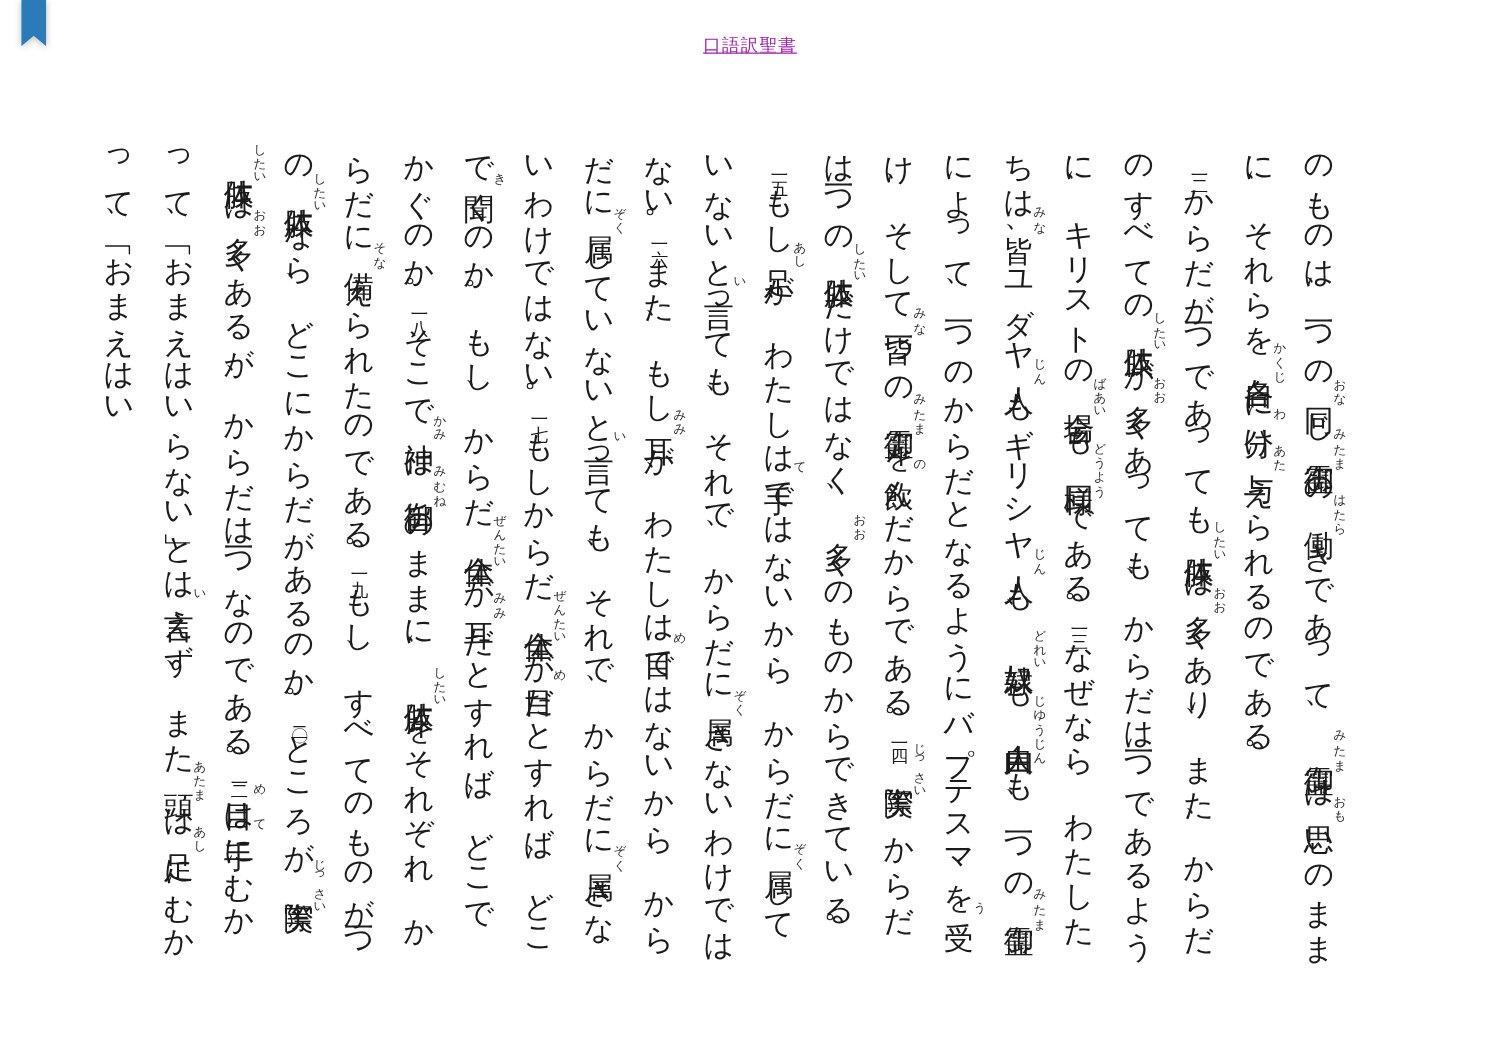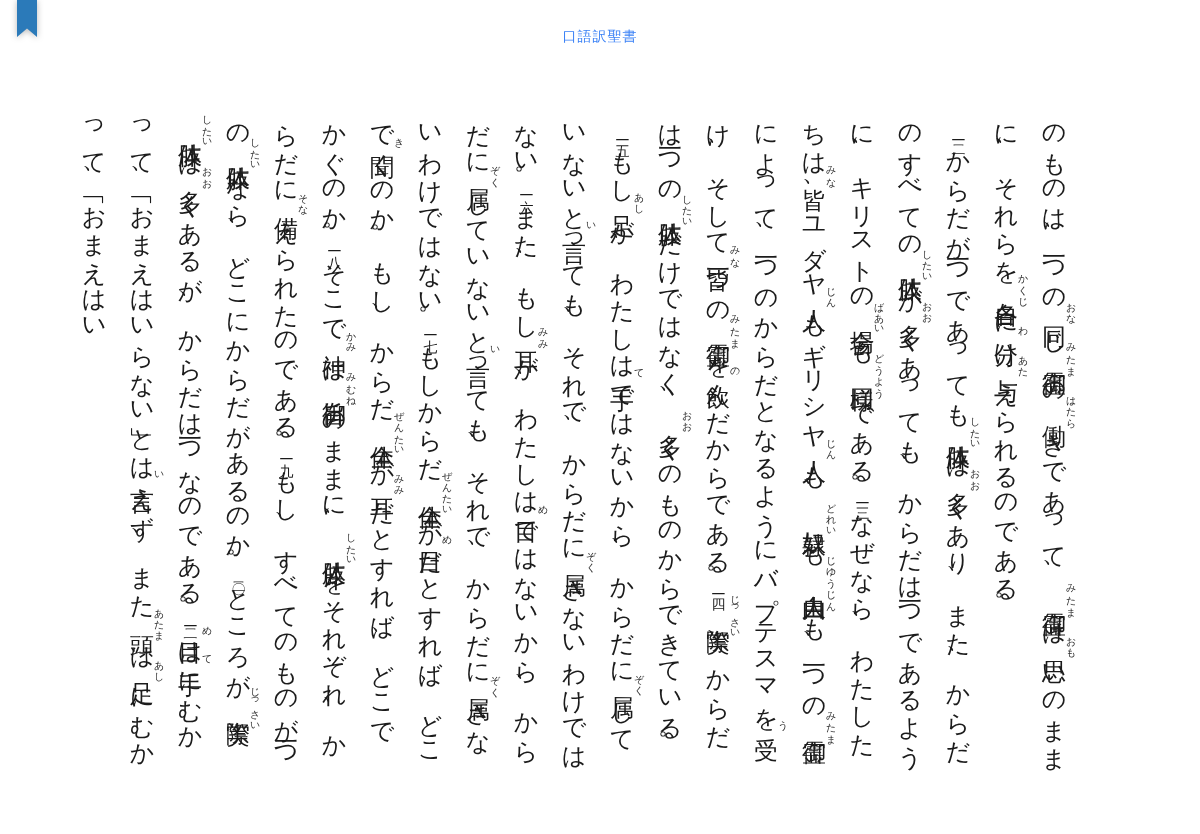--- a/index.html
+++ b/index.html
@@ -73,21 +73,21 @@
 </head>
 <body>
 
 <div class="page">
 
   <svg class="bookmark" viewBox="0 0 20 37" width="20" height="37" aria-hidden="true">
     <polygon points="0,0 20,0 20,37 10,28.5 0,37" fill="#2b7ab9"></polygon>
   </svg>
 
   <div class="app-header">
-    <span class="app-title" style="color: #3b82f6;">口語訳聖書</span>
+    <span class="app-title" style="color: #a21caf; text-decoration: underline;">口語訳聖書</span>
   </div>
 
   <div class="scripture">
       <p>のものは、一つの<ruby>同<rt>おな</rt></ruby>じ<ruby>御霊<rt>みたま</rt></ruby>の<ruby>働<rt>はたら</rt></ruby>きであって、<ruby>御霊<rt>みたま</rt></ruby>は<ruby>思<rt>おも</rt></ruby>いのままに、それらを<ruby>各自<rt>かくじ</rt></ruby>に<ruby>分<rt>わ</rt></ruby>け<ruby>与<rt>あた</rt></ruby>えられるのである。</p>
       <p class="indent"><span class="verse-num">一二</span>からだが一つであっても<ruby>肢体<rt>したい</rt></ruby>は<ruby>多<rt>おお</rt></ruby>くあり、また、からだのすべての<ruby>肢体<rt>したい</rt></ruby>が<ruby>多<rt>おお</rt></ruby>くあっても、からだは一つであるように、キリストの<ruby>場合<rt>ばあい</rt></ruby>も<ruby>同様<rt>どうよう</rt></ruby>である。<span class="verse-num">一三</span>なぜなら、わたしたちは<ruby>皆<rt>みな</rt></ruby>、ユダヤ<ruby>人<rt>じん</rt></ruby>もギリシヤ<ruby>人<rt>じん</rt></ruby>も、<ruby>奴隷<rt>どれい</rt></ruby>も<ruby>自由人<rt>じゆうじん</rt></ruby>も、一つの<ruby>御霊<rt>みたま</rt></ruby>によって、一つのからだとなるようにバプテスマを<ruby>受<rt>う</rt></ruby>け、そして<ruby>皆<rt>みな</rt></ruby>一つの<ruby>御霊<rt>みたま</rt></ruby>を<ruby>飲<rt>の</rt></ruby>んだからである。<span class="verse-num">一四</span><ruby>実際<rt>じっさい</rt></ruby>、からだは一つの<ruby>肢体<rt>したい</rt></ruby>だけではなく、<ruby>多<rt>おお</rt></ruby>くのものからできている。</p>
       <p class="indent"><span class="verse-num">一五</span>もし<ruby>足<rt>あし</rt></ruby>が、わたしは<ruby>手<rt>て</rt></ruby>ではないから、からだに<ruby>属<rt>ぞく</rt></ruby>していないと<ruby>言<rt>い</rt></ruby>っても、それで、からだに<ruby>属<rt>ぞく</rt></ruby>さないわけではない。<span class="verse-num">一六</span>また、もし<ruby>耳<rt>みみ</rt></ruby>が、わたしは<ruby>目<rt>め</rt></ruby>ではないから、からだに<ruby>属<rt>ぞく</rt></ruby>していないと<ruby>言<rt>い</rt></ruby>っても、それで、からだに<ruby>属<rt>ぞく</rt></ruby>さないわけではない。<span class="verse-num">一七</span>もしからだ<ruby>全体<rt>ぜんたい</rt></ruby>が<ruby>目<rt>め</rt></ruby>だとすれば、どこで<ruby>聞<rt>き</rt></ruby>くのか。もし、からだ<ruby>全体<rt>ぜんたい</rt></ruby>が<ruby>耳<rt>みみ</rt></ruby>だとすれば、どこでかぐのか。<span class="verse-num">一八</span>そこで<ruby>神<rt>かみ</rt></ruby>は<ruby>御旨<rt>みむね</rt></ruby>のままに、<ruby>肢体<rt>したい</rt></ruby>をそれぞれ、からだに<ruby>備<rt>そな</rt></ruby>えられたのである。<span class="verse-num">一九</span>もし、すべてのものが一つの<ruby>肢体<rt>したい</rt></ruby>なら、どこにからだがあるのか。<span class="verse-num">二〇</span>ところが<ruby>実際<rt>じっさい</rt></ruby>、<ruby>肢体<rt>したい</rt></ruby>は<ruby>多<rt>おお</rt></ruby>くあるが、からだは一つなのである。<span class="verse-num">二一</span><ruby>目<rt>め</rt></ruby>は<ruby>手<rt>て</rt></ruby>にむかって、「おまえはいらない」とは<ruby>言<rt>い</rt></ruby>えず、また<ruby>頭<rt>あたま</rt></ruby>は<ruby>足<rt>あし</rt></ruby>にむかって、「おまえはい</p>
     </div>
 
 </div>
 

